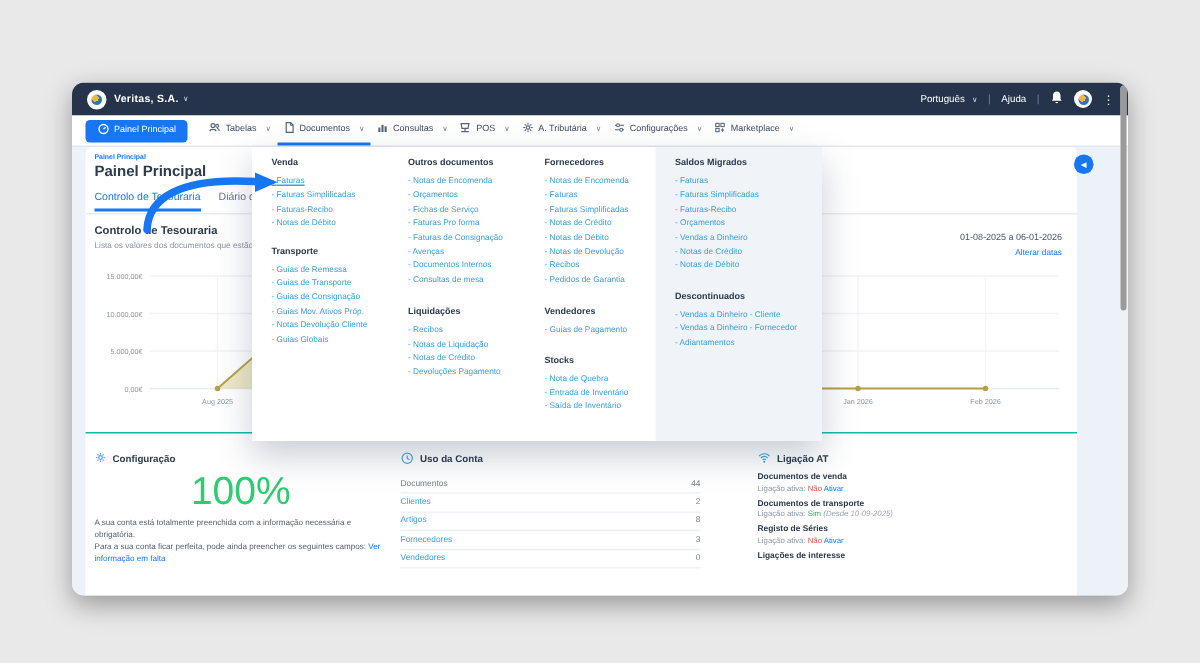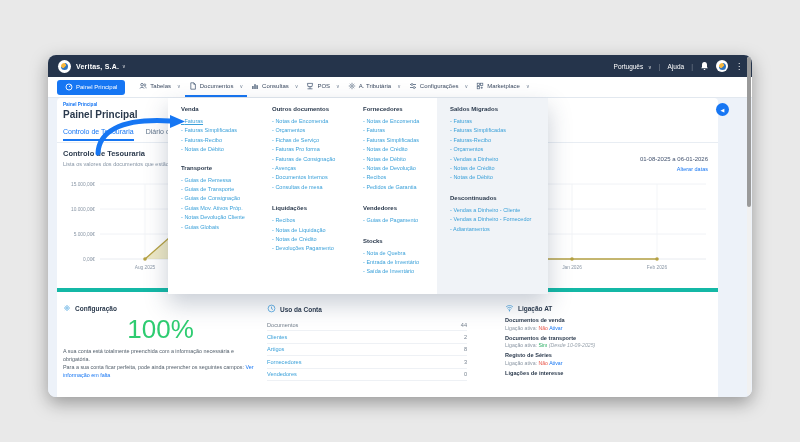--- a/index.html
+++ b/index.html
@@ -40,21 +40,21 @@
   .tab.active{color:#1676f3;border-bottom-color:#1676f3;}
   .tabs-divider{position:absolute;left:0;top:44px;width:100%;height:1px;background:#e8edf3;}
   .section-title{position:absolute;left:6px;top:51px;font-size:7.5px;font-weight:bold;color:#2b3a4d;white-space:nowrap;}
   .section-sub{position:absolute;left:6px;top:63px;font-size:5.5px;color:#8795a5;white-space:nowrap;}
   .date-range{position:absolute;right:10px;top:58px;font-size:6px;color:#42526e;white-space:nowrap;}
   .change-dates{position:absolute;right:10px;top:68px;font-size:5.5px;color:#1676f3;white-space:nowrap;}
   #chart{position:absolute;left:0;top:83px;}
   #chart .yl{font-size:4.8px;fill:#8a97a6;}
   #chart .xl{font-size:4.8px;fill:#8a97a6;}
   
-  #bottom{position:absolute;left:0;top:190px;width:100%;height:109px;border-top:4px solid #14b8a6;}
+  #bottom{position:absolute;left:0;top:190px;width:100%;height:109px;border-top:1px solid #14b8a6;}
   .bcol{position:absolute;top:0;height:109px;}
   .bhead{display:flex;align-items:center;gap:4px;font-size:6.5px;font-weight:bold;color:#2b3a4d;margin-top:12px;}
   .pct{font-size:26px;color:#2ecc71;text-align:center;margin-top:1px;}
   .cfg-text{font-size:5.4px;color:#54606c;line-height:1.5;margin-top:2px;}
   .link{color:#1676f3;}
   .usage-rows{margin-top:5px;}
   .urow{display:flex;justify-content:space-between;align-items:center;height:11.4px;
         border-bottom:1px solid #eef1f5;font-size:5.6px;}
   .urow .lab{color:#3aa0d9;}
   .urow.muted .lab{color:#76828f;}

